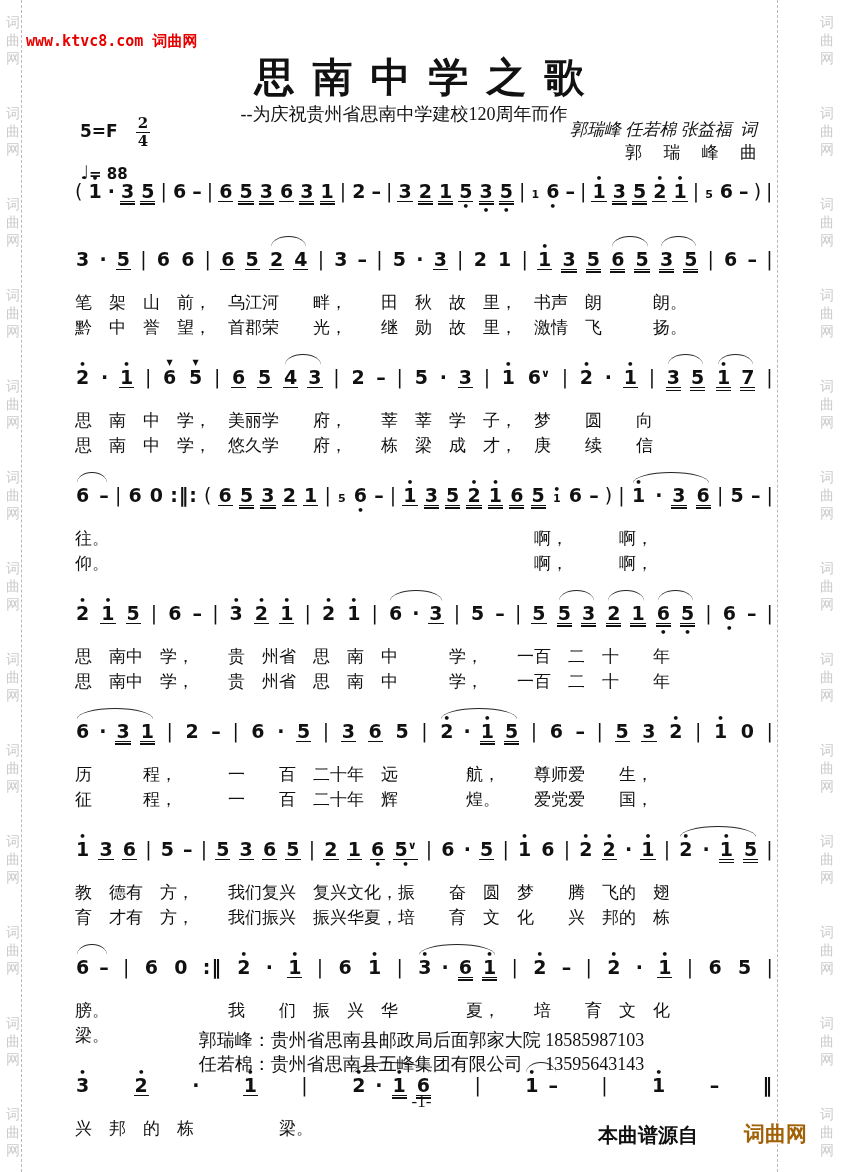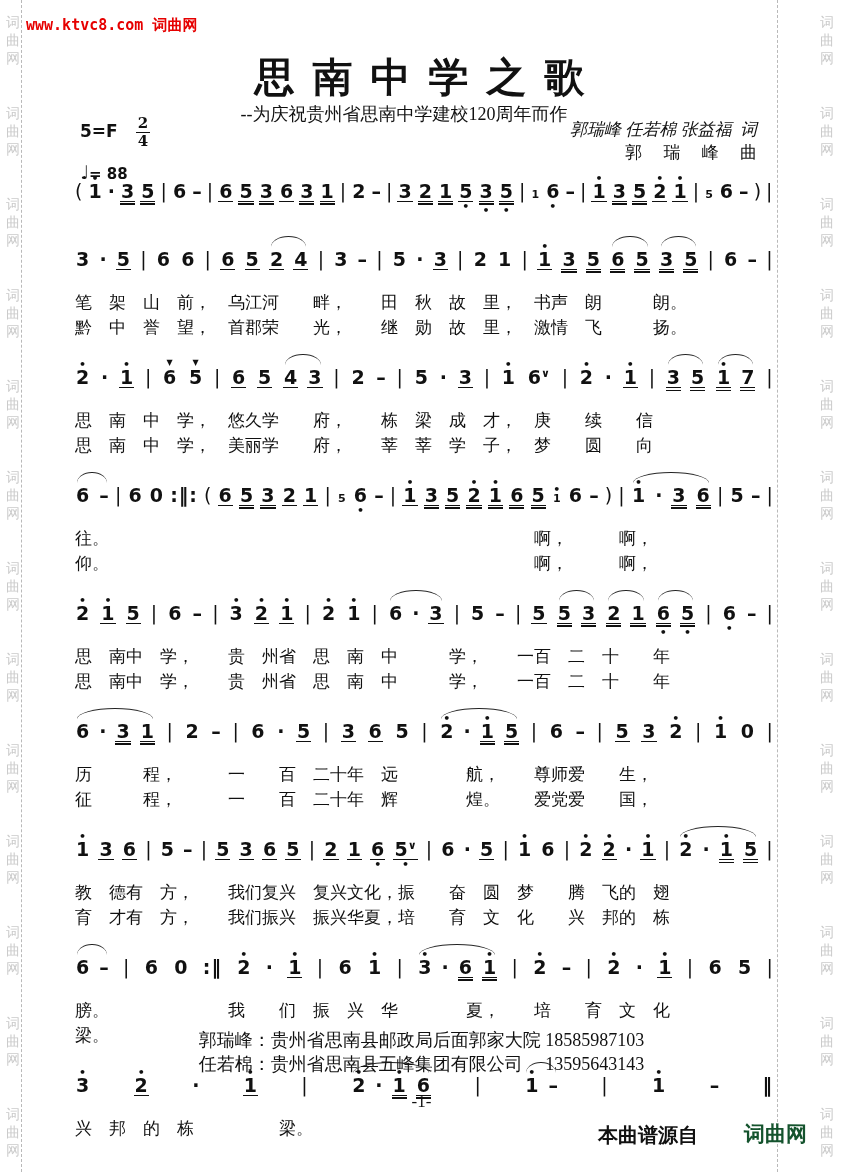--- a/index.html
+++ b/index.html
@@ -10,21 +10,21 @@
             justify-content:space-between;padding:14px 0;color:#cbcbcb;font-size:14px;
             font-family:"DejaVu Sans",sans-serif;line-height:1.15;text-align:center;}
   .side-col .grp{display:flex;flex-direction:column;gap:2px;}
   #side-left{left:3px;}
   #side-right{left:auto;right:6px;}
   .dash-line{position:absolute;top:0;bottom:0;width:0;border-left:1px dashed #b9b9b9;}
   #dash-left{left:21px;}
   #dash-right{left:777px;}
 
   
-  #site-label{position:absolute;left:26px;top:16px;color:#e60000;font-size:15px;
+  #site-label{position:absolute;left:26px;top:32px;color:#e60000;font-size:15px;
               font-family:"DejaVu Sans Mono",monospace;font-weight:bold;}
   #title{position:absolute;left:75px;right:75px;top:50px;text-align:center;
          font-size:40px;font-weight:bold;letter-spacing:4px;}
   #subtitle{position:absolute;left:75px;right:110px;top:102px;text-align:center;font-size:18px;}
   #credit-words{position:absolute;right:86px;top:118px;font-size:17px;text-align:right;white-space:pre;font-style:italic;}
   #credit-music{position:absolute;right:86px;top:141px;font-size:17px;text-align:right;white-space:pre;}
   #key-block{position:absolute;left:80px;top:116px;font-family:"DejaVu Sans",sans-serif;}
   #key-sig{font-size:17px;font-weight:bold;display:inline-block;}
   .frac{display:inline-block;vertical-align:middle;margin-left:18px;text-align:center;
         font-weight:bold;font-size:15px;line-height:1;font-family:"DejaVu Serif",serif;}
@@ -58,21 +58,21 @@
                border-top:1.7px solid #222;border-radius:50% 50% 0 0 / 100% 100% 0 0;}
   .lyric{white-space:pre;font-size:17px;line-height:25px;letter-spacing:0px;}
 
   
   #contacts{position:absolute;left:0;right:0;top:1028px;text-align:center;}
   #contacts .inner{display:inline-block;text-align:left;font-size:18px;line-height:24px;}
   #page-num{position:absolute;left:0;right:0;top:1092px;text-align:center;font-size:17px;}
   #source-label{position:absolute;left:598px;top:1122px;font-size:20px;font-weight:bold;
                 font-family:Liberation Serif, serif;}
   #brand-label{position:absolute;left:744px;top:1120px;font-size:21px;font-weight:bold;
-               color:#14532d;font-family:Liberation Serif, serif;}
+               color:#a16207;font-family:Liberation Serif, serif;}
 </style>
 </head>
 <body>
 
 <div id="page">
 
   <div class="dash-line" id="dash-left"></div>
   <div class="dash-line" id="dash-right"></div>
   <div class="side-col" id="side-left">
       <div class="grp">
@@ -346,22 +346,22 @@
           <span class="arc">
             <span class="note u2">3</span>
             <span class="note u2">5</span>
           </span>
           <span class="arc">
             <span class="note u2"><span class="ab">•</span>1</span>
             <span class="note u2">7</span>
           </span>
           <span class="bar">|</span>
         </div>
+        <div class="lyric">思　南　中　学，　美丽学　　府，　　莘　莘　学　子，　梦　　圆　　向</div>
         <div class="lyric">思　南　中　学，　悠久学　　府，　　栋　梁　成　才，　庚　　续　　信</div>
-        <div class="lyric">思　南　中　学，　美丽学　　府，　　莘　莘　学　子，　梦　　圆　　向</div>
       </div>
       <div class="system">
         <div class="notesrow">
           <span class="arc">
             <span class="note">6</span>
             <span class="dash">–</span>
           </span>
           <span class="bar">|</span>
           <span class="note">6</span>
           <span class="note">0</span>

